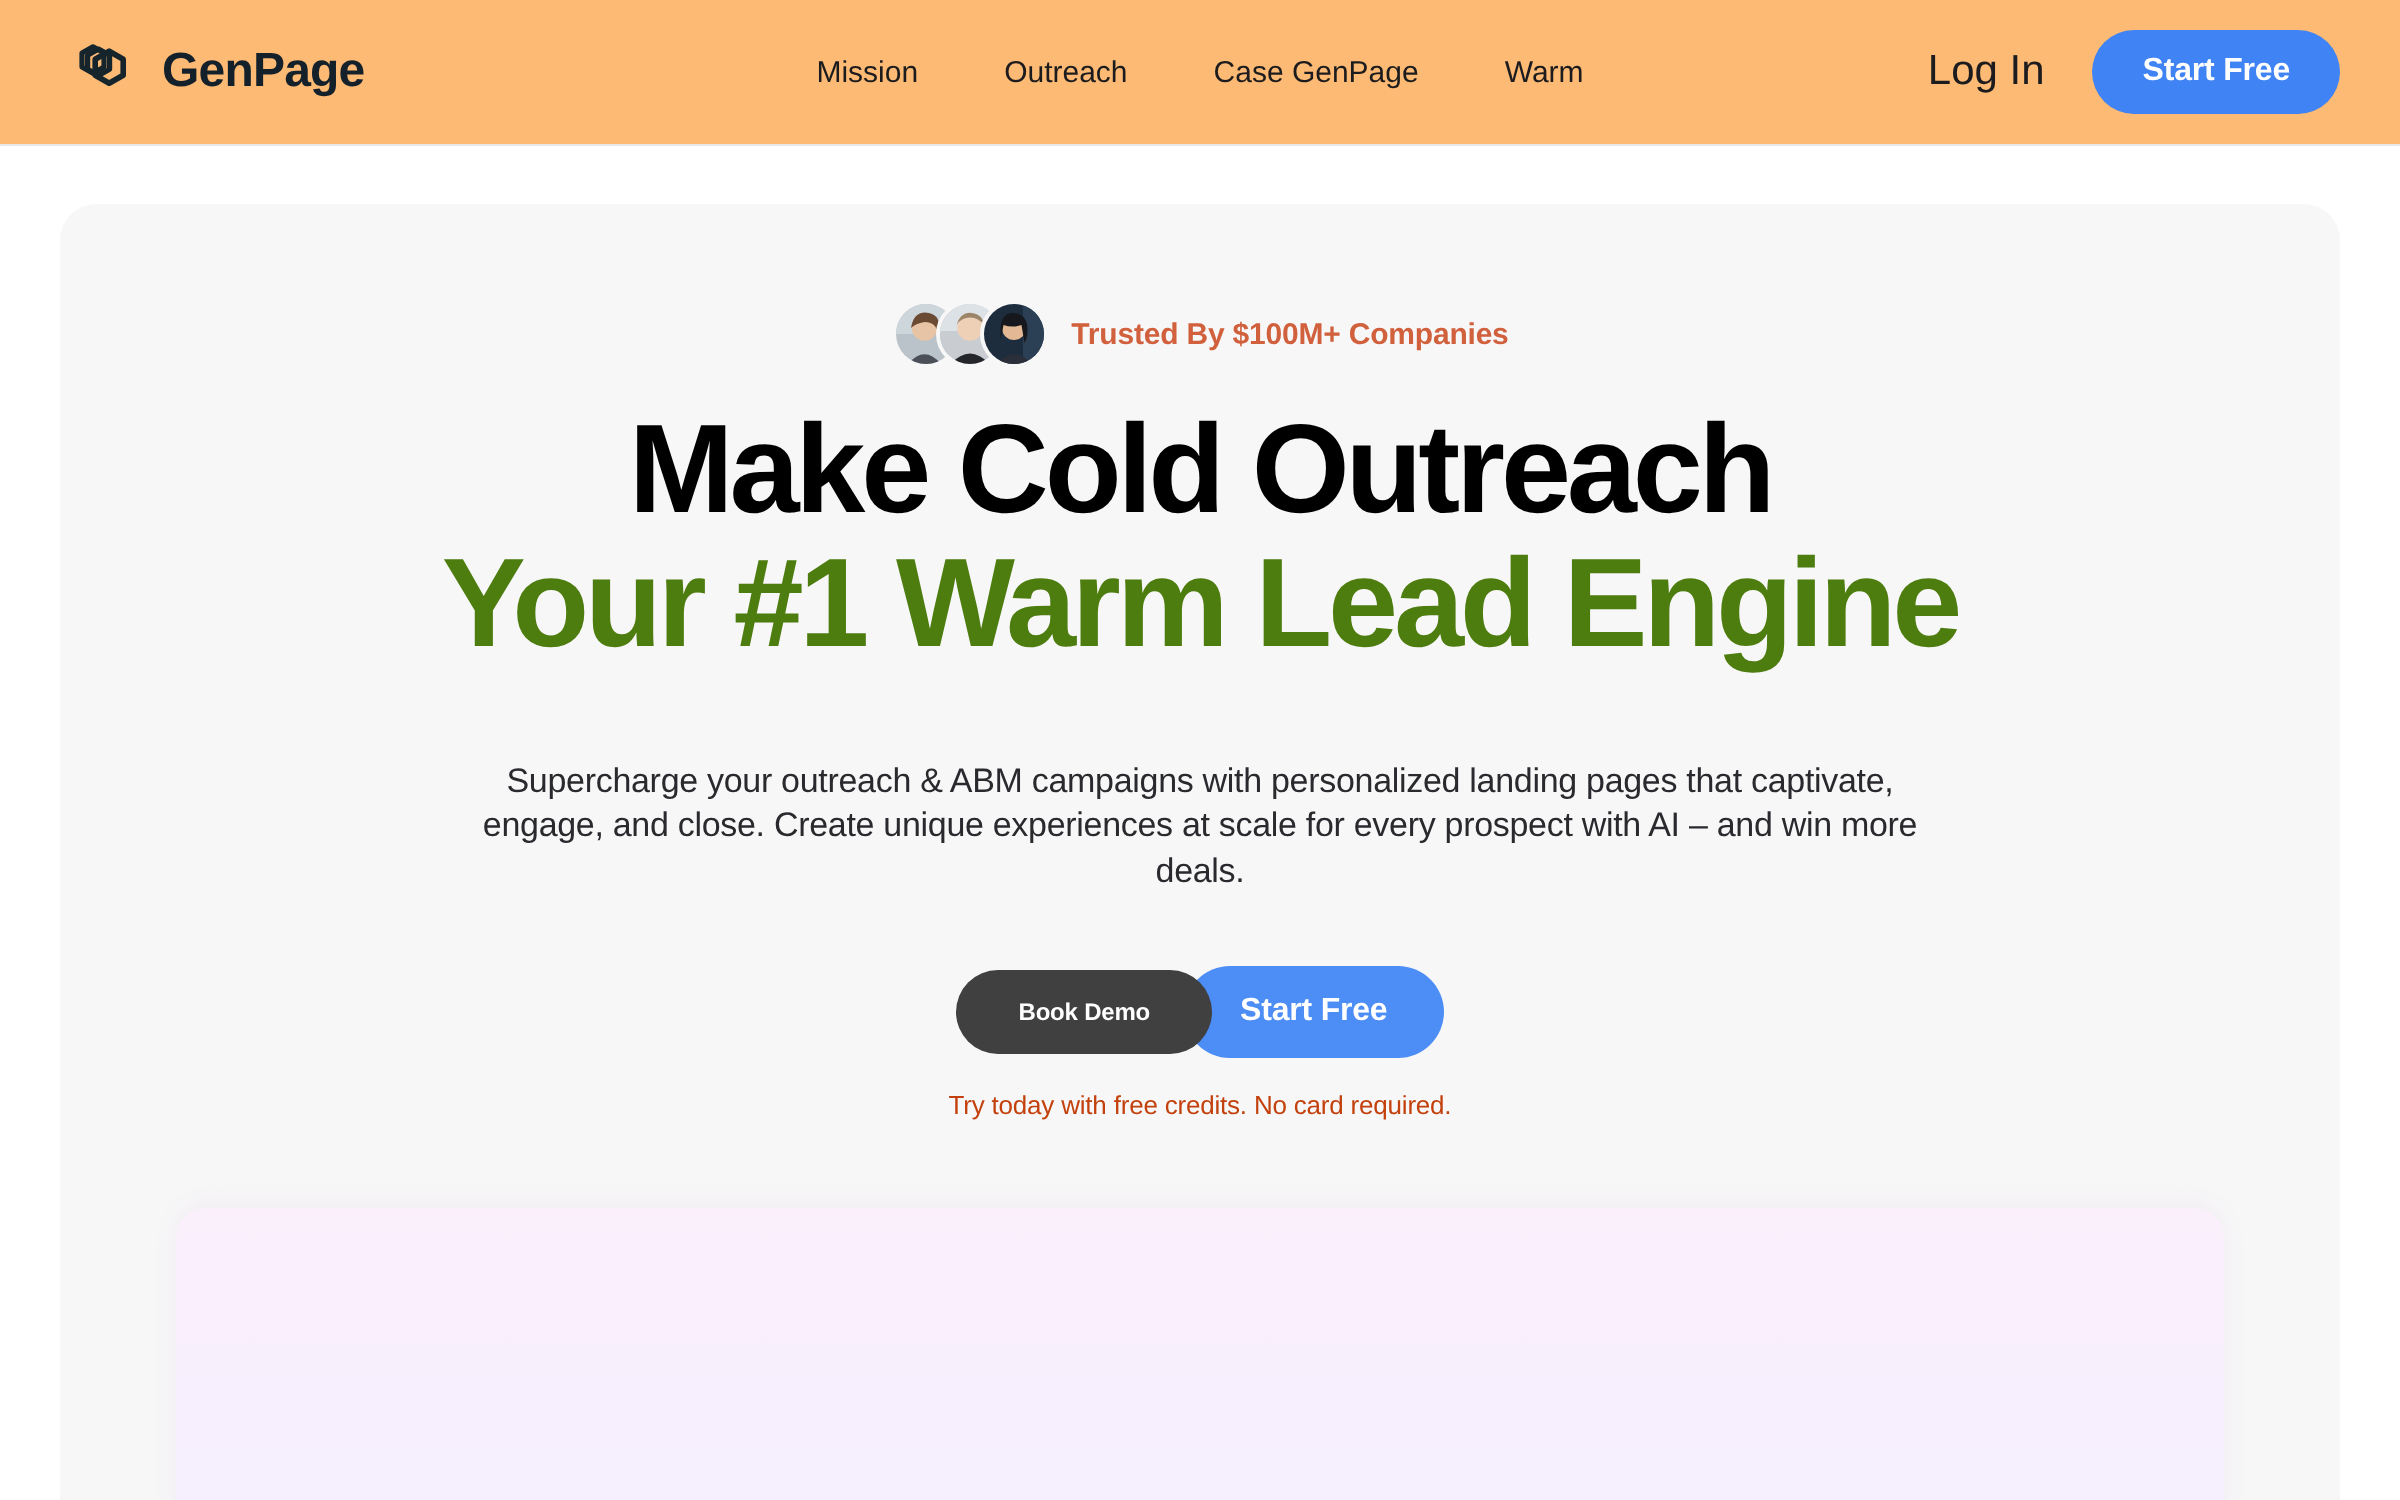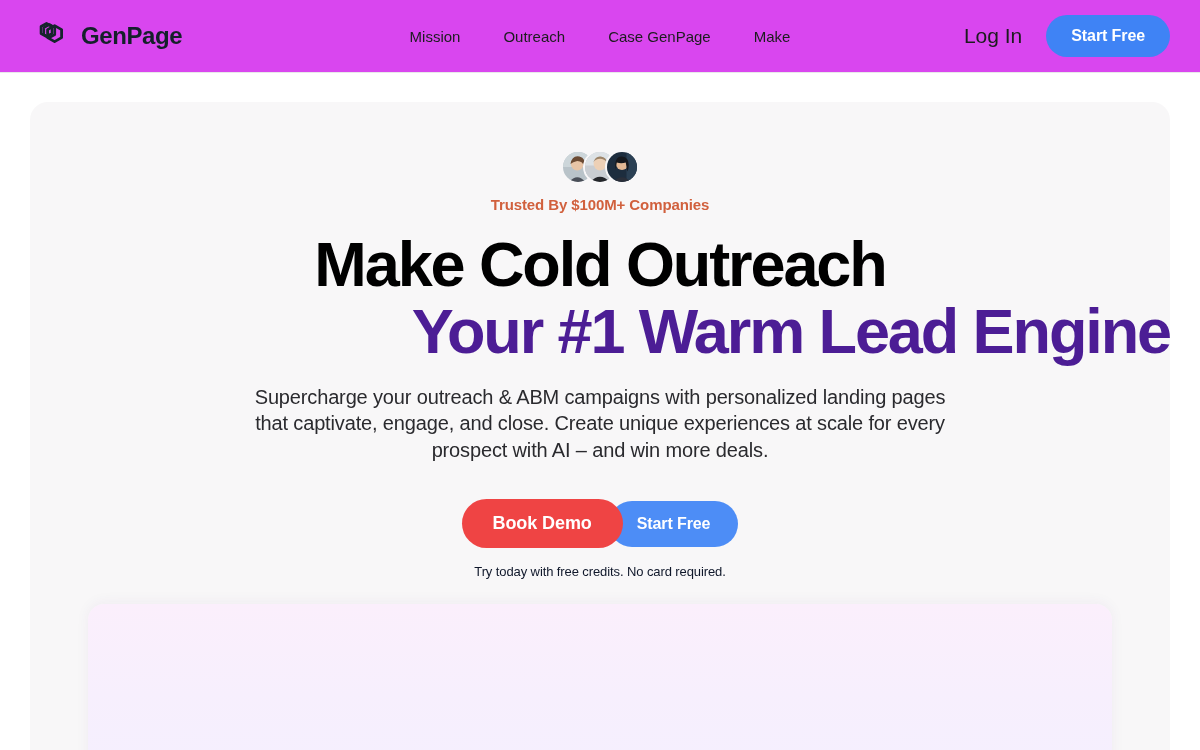--- a/index.html
+++ b/index.html
@@ -7,21 +7,21 @@
     width:1200px; height:750px;
     background:#ffffff;
     font-family:"Liberation Sans", sans-serif;
     overflow:hidden;
   }
 
   
   .header {
     position:relative;
     height:73px;
-    background:#d946ef;
+    background:#fdba74;
     border-bottom:1px solid #e8e8ea;
     display:flex;
     align-items:center;
     padding:0 30px;
   }
   .brand {
     display:flex; align-items:center; gap:11px;
     text-decoration:none;
   }
   .brand-mark { width:40px; height:40px; display:block; }
@@ -67,21 +67,21 @@
     position:absolute;
     left:30px; top:102px;
     width:1140px; height:660px;
     background:#f8f7f8;
     border-radius:18px 18px 0 0;
     overflow:hidden;
   }
 
   .trust {
     margin-top:48px;
-    display:flex; align-items:center; justify-content:center; gap:12px;flex-direction:column;
+    display:flex; align-items:center; justify-content:center; gap:12px;
   }
   .avatars { display:flex; align-items:center; }
   .avatar {
     width:34px; height:34px; border-radius:50%;
     border:2px solid #f8f7f8;
     margin-left:-12px;
     overflow:hidden;
     position:relative;
   }
   .avatar:first-child { margin-left:0; }
@@ -93,59 +93,59 @@
 
   .headline {
     margin-top:18px;
     text-align:center;
     font-size:63px;
     font-weight:700;
     letter-spacing:-2.1px;
     line-height:1.06;
     color:#000000;
   }
-  .headline .line2 { color:#4c1d95; display:block;text-align:right; }
+  .headline .line2 { color:#4d7c0f; display:block; }
 
   .subhead {
-    margin:19px auto 0;
+    margin:44px auto 0;
     width:720px;
     text-align:center;
-    font-size:20px;
+    font-size:17px;
     line-height:1.33;
     color:#2a2a2e;
     letter-spacing:-0.15px;
   }
 
   .cta-row {
     margin-top:36px;
     display:flex; align-items:center; justify-content:center;
   }
   .btn-demo {
-    background:#ef4444; color:#ffffff;
-    font-size:18px; font-weight:700;
+    background:#404040; color:#ffffff;
+    font-size:12px; font-weight:700;
     border:none; border-radius:999px;
     padding:14px 31px;
     cursor:pointer; letter-spacing:-0.1px;
     position:relative; z-index:2;text-align:right;
   }
   .btn-start {
     background:#4d8df6; color:#ffffff;
     font-size:16px; font-weight:700;
     border:none; border-radius:999px;
     padding:14px 28px;
     cursor:pointer; letter-spacing:-0.1px;
     margin-left:-14px;
     position:relative; z-index:1;
   }
 
   .cta-note {
     margin-top:16px;
     text-align:center;
     font-size:13px;
-    color:#0f172a;
+    color:#c2410c;
     letter-spacing:-0.1px;
   }
 
   
   .preview {
     position:absolute;
     left:58px; right:58px;
     top:502px;
     height:200px;
     border-radius:16px 16px 0 0;
@@ -168,21 +168,21 @@
         <path d="M17.6 13.6 L24.6 9.6 L31.6 13.6 L31.6 21.6 L24.6 25.6 L17.6 21.6 Z" fill="none" stroke="#16242c" stroke-width="2.8" stroke-linejoin="round"></path>
       </svg>
     </span>
     <span class="brand-name">GenPage</span>
   </a>
 
   <nav class="nav">
     <a class="nav-link" href="#">Mission</a>
     <a class="nav-link" href="#">Outreach</a>
     <a class="nav-link" href="#">Case GenPage</a>
-    <a class="nav-link" href="#">Make</a>
+    <a class="nav-link" href="#">Warm</a>
   </nav>
 
   <div class="header-right">
     <a class="login-link" href="#">Log In</a>
     <button class="btn-pill-blue">Start Free</button>
   </div>
 </div>
 
 <section class="hero">
 

